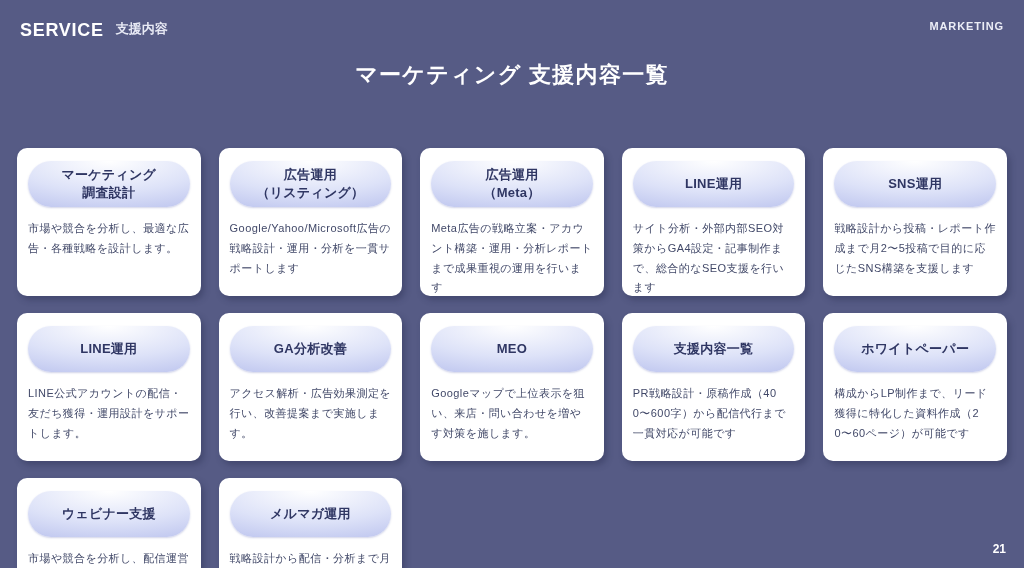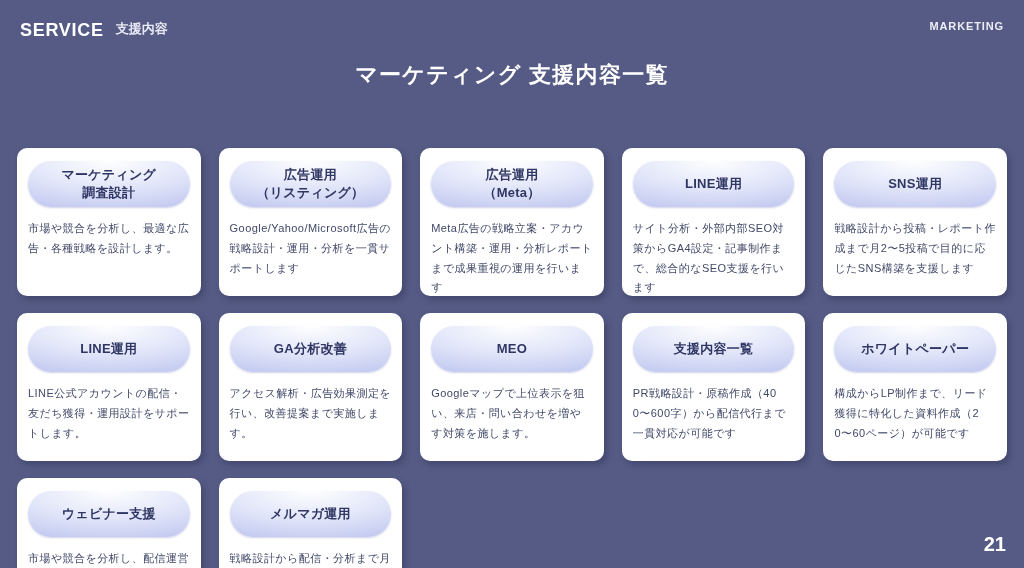--- a/index.html
+++ b/index.html
@@ -71,21 +71,21 @@
     word-break: break-all;
   }
 
   
   .footer-copyright {
     position: absolute; left: 20px; bottom: 14px;
     color: rgba(255, 255, 255, 0.55); font-size: 10px; letter-spacing: 0.03em; text-align: center;
   }
   .footer-page {
     position: absolute; right: 18px; bottom: 12px;
-    color: #ffffff; font-size: 20px; font-weight: bold; margin-left: 40px;
+    color: #ffffff; font-size: 12px; font-weight: bold; margin-left: 40px;
   }
 </style>
 </head>
 <body>
 
 <header class="slide-header">
   <span class="brand">SERVICE</span>
   <span class="header-sub">支援内容</span>
   <span class="header-tag">MARKETING</span>
 </header>

